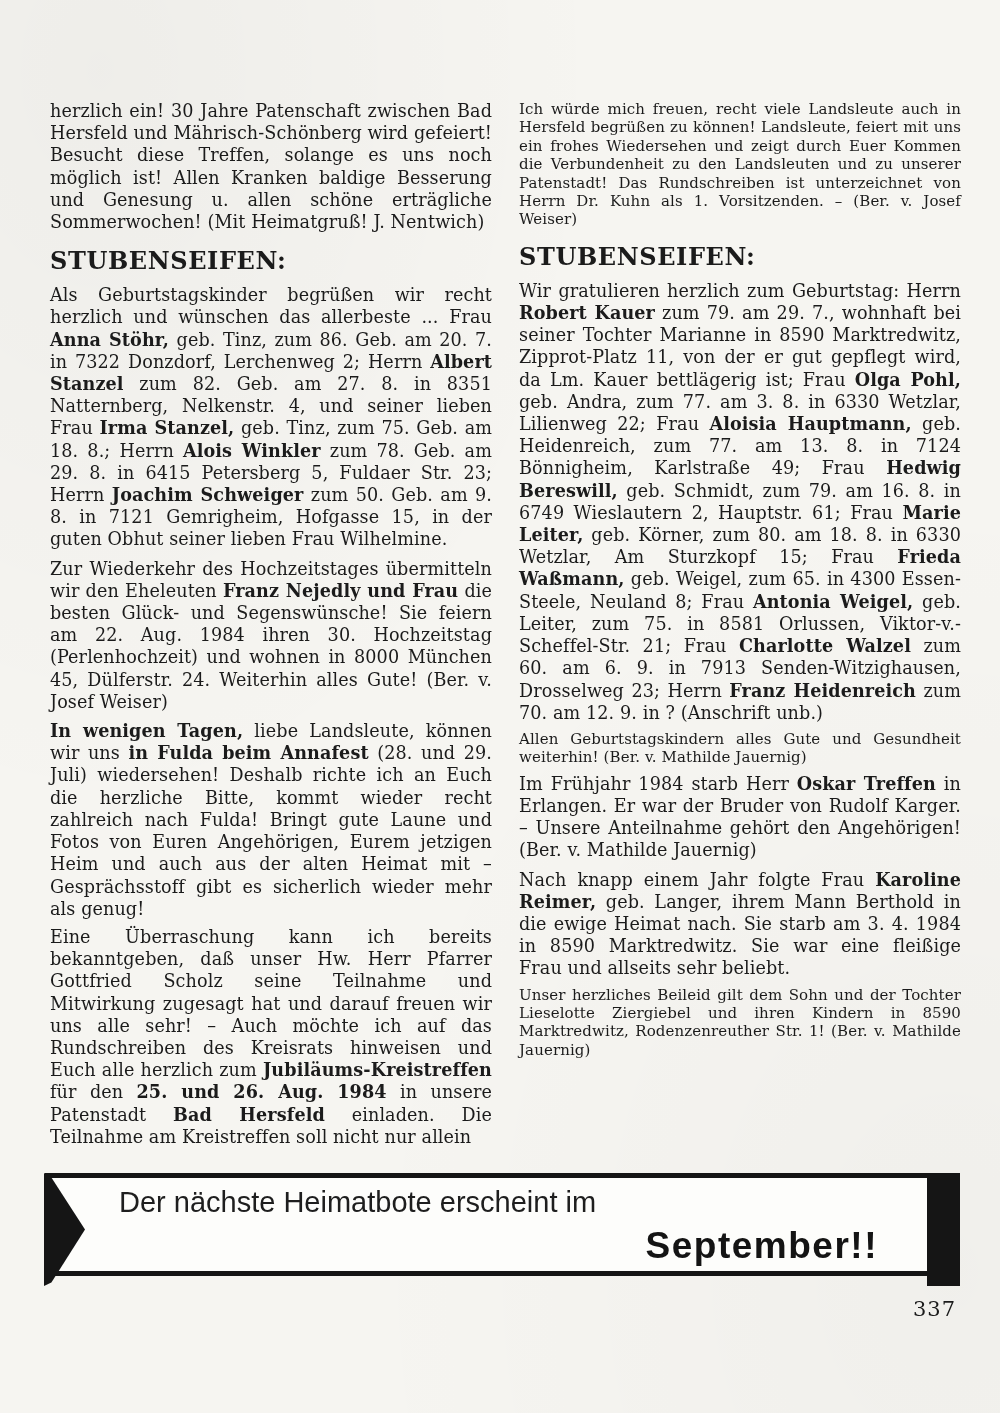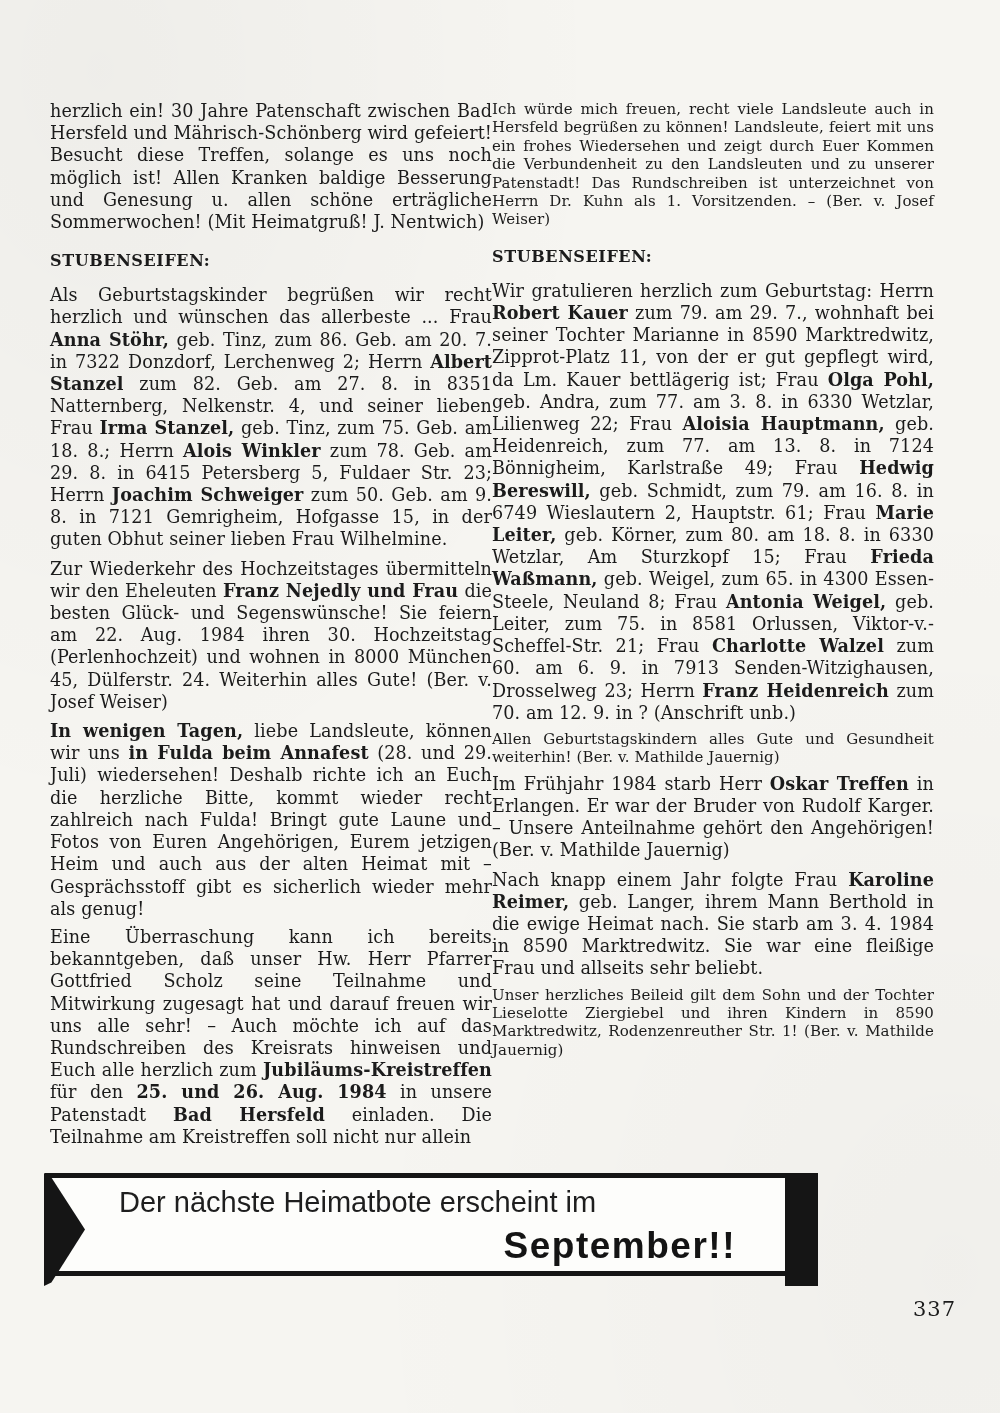--- a/index.html
+++ b/index.html
@@ -12,42 +12,42 @@
     overflow:hidden;
   }
   .page{position:absolute;inset:0;
     background:
       radial-gradient(ellipse at 10% 5%, rgba(0,0,0,0.03), transparent 40%),
       radial-gradient(ellipse at 95% 90%, rgba(0,0,0,0.025), transparent 45%),
       #f6f5f1;
   }
   .columns{
     position:absolute;left:50px;top:100px;width:912px;
-    display:flex;
+    display:flex;gap:27px;
   }
   .col{width:442px;}
   .blk{
     text-align:justify;
     font-size:17.6px;line-height:22.2px;
     margin:0 0 7px 0;
     letter-spacing:0.1px;
   }
   .blk b{font-weight:bold;}
   .blk.small{font-size:15px;line-height:18.4px;margin-bottom:6px;}
   .blk.heading{
-    font-weight:bold;font-size:16px;line-height:24px;
+    font-weight:bold;font-size:24px;line-height:24px;
     letter-spacing:0.6px;
     margin:16px 0 11px 0;
     text-align:left;
   }
   .blk.tight{margin-top:-1px;}
 
   
   .banner{
-    position:absolute;left:45px;top:1173px;width:773px;height:103px;
+    position:absolute;left:45px;top:1173px;width:915px;height:103px;
     background:#fdfdfb;
     border-top:5px solid #151515;
     border-bottom:5px solid #151515;
     box-sizing:border-box;
   }
   .banner .arrow{
     position:absolute;left:-1px;top:-5px;width:41px;height:113px;
     background:#151515;
     clip-path:polygon(0 0,18% 4%,100% 50%,18% 97%,0 100%);
   }

